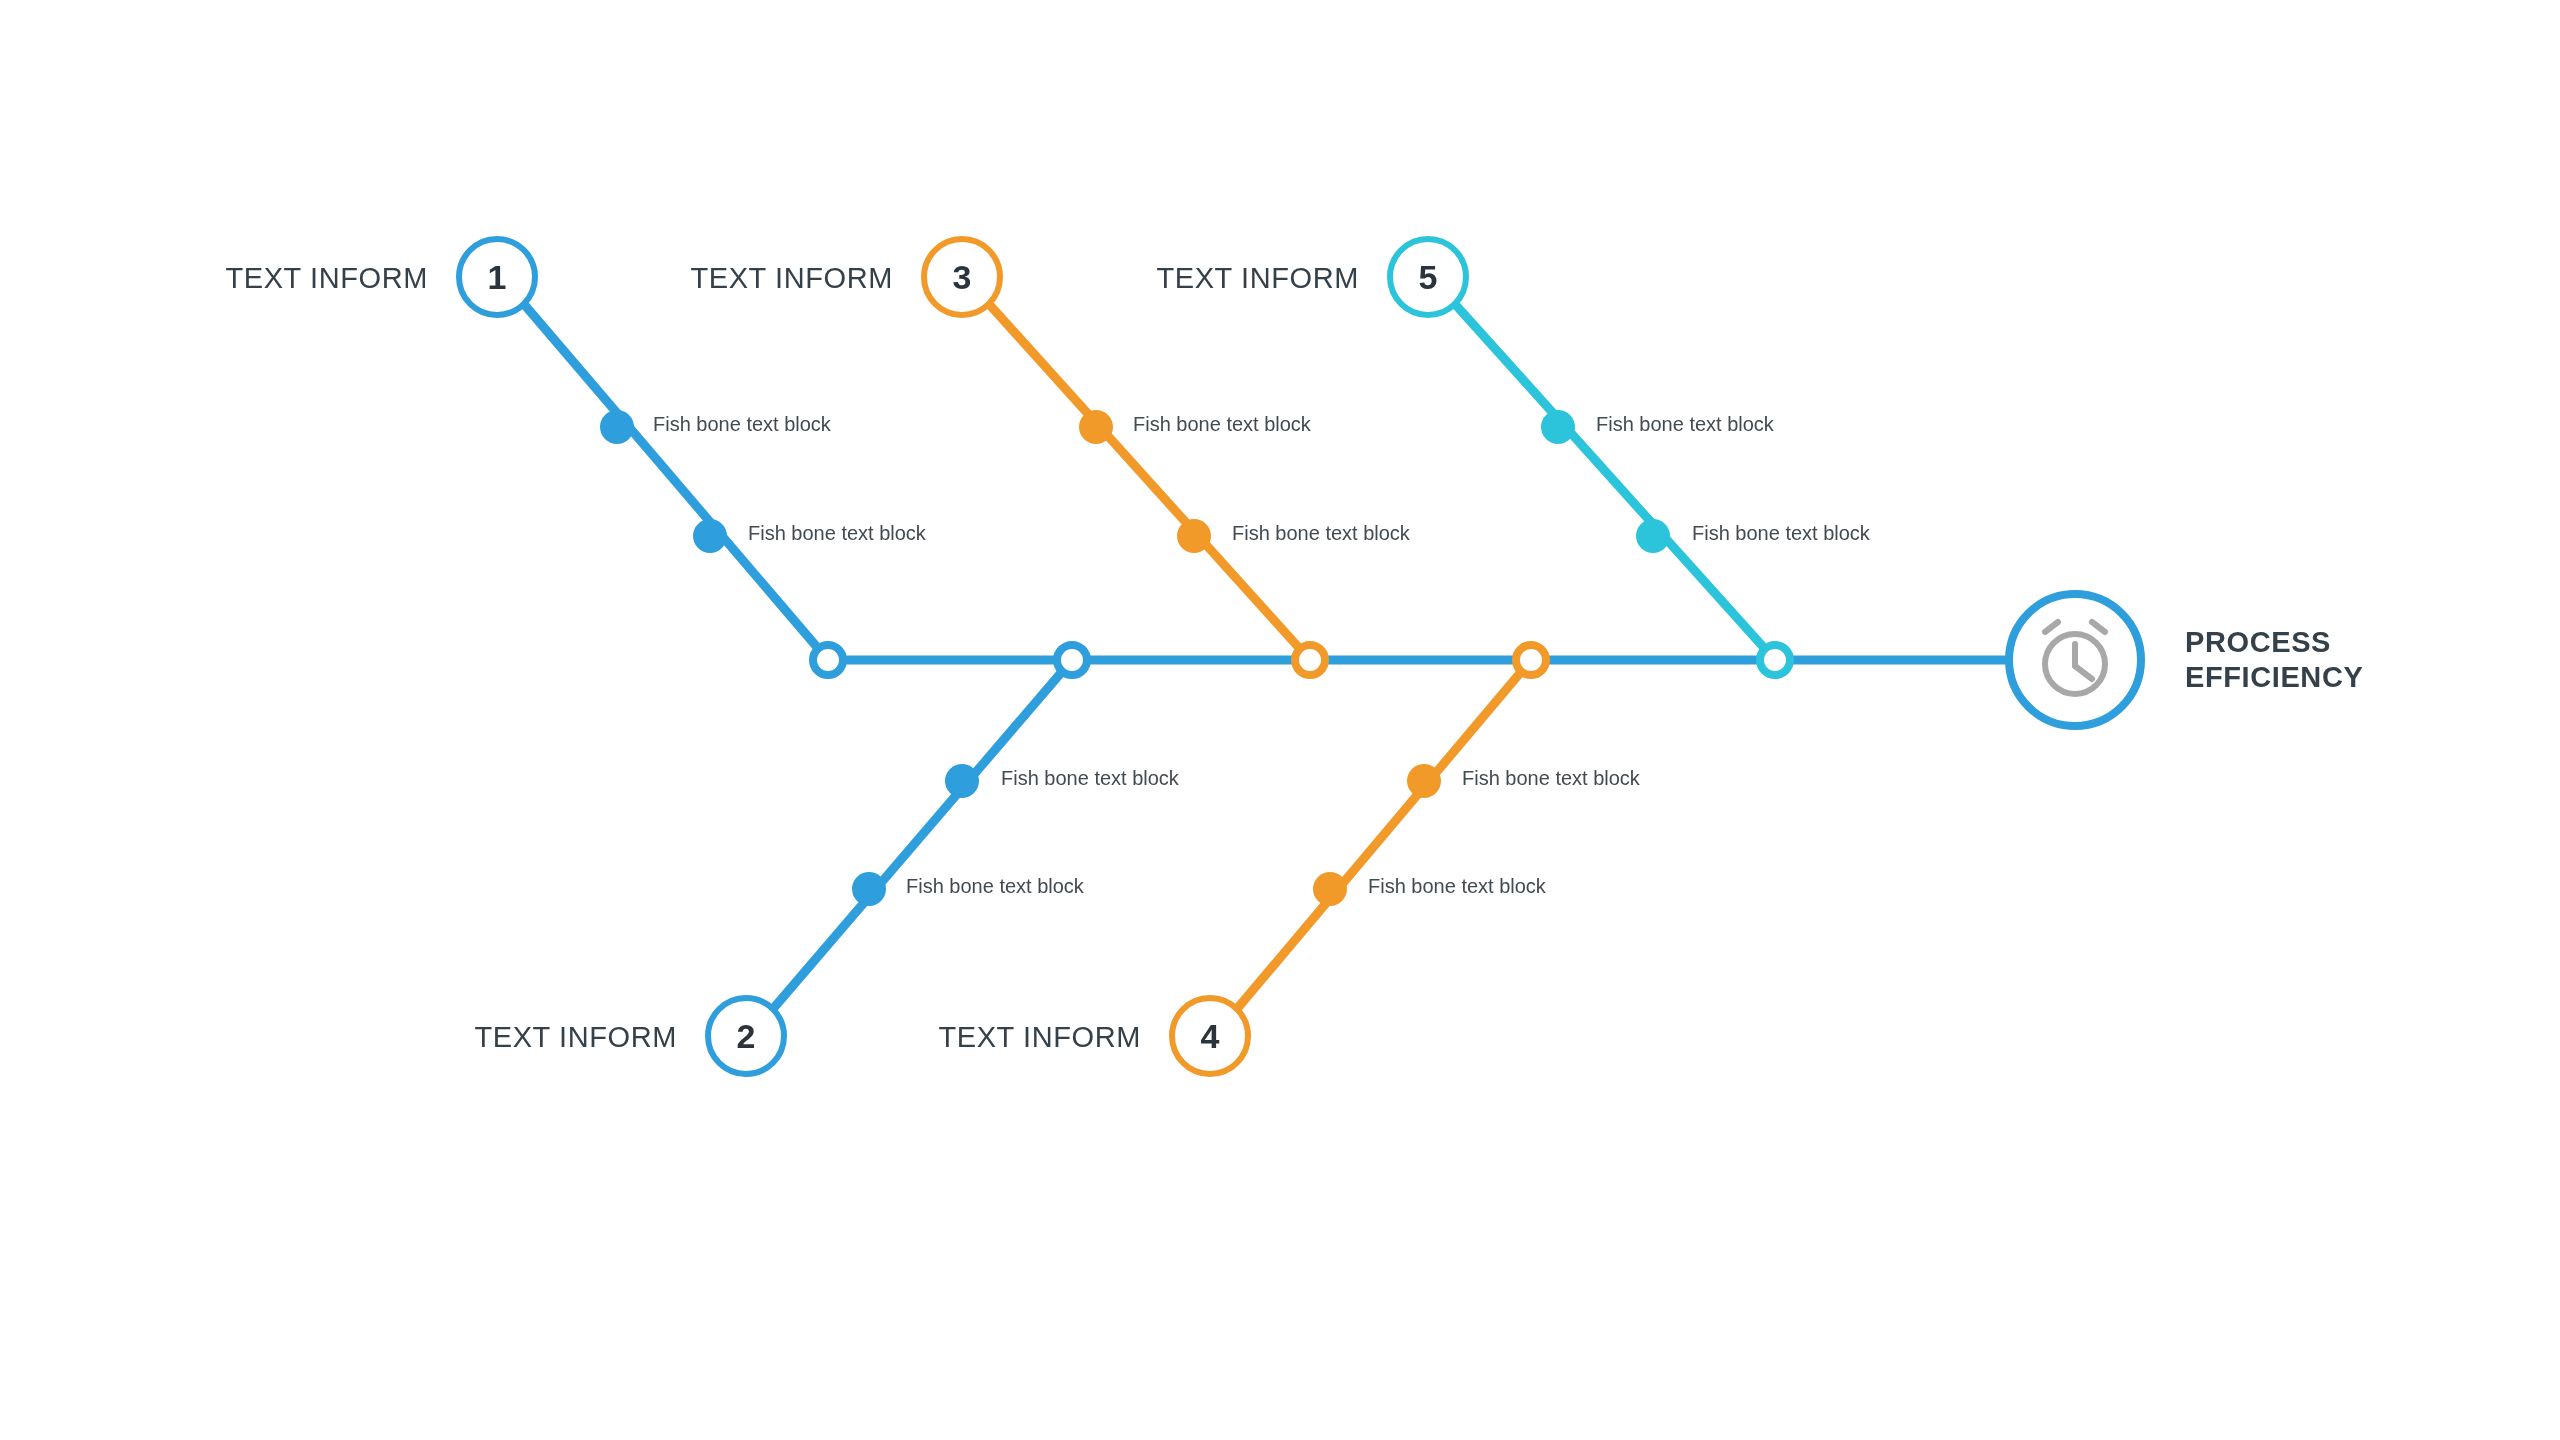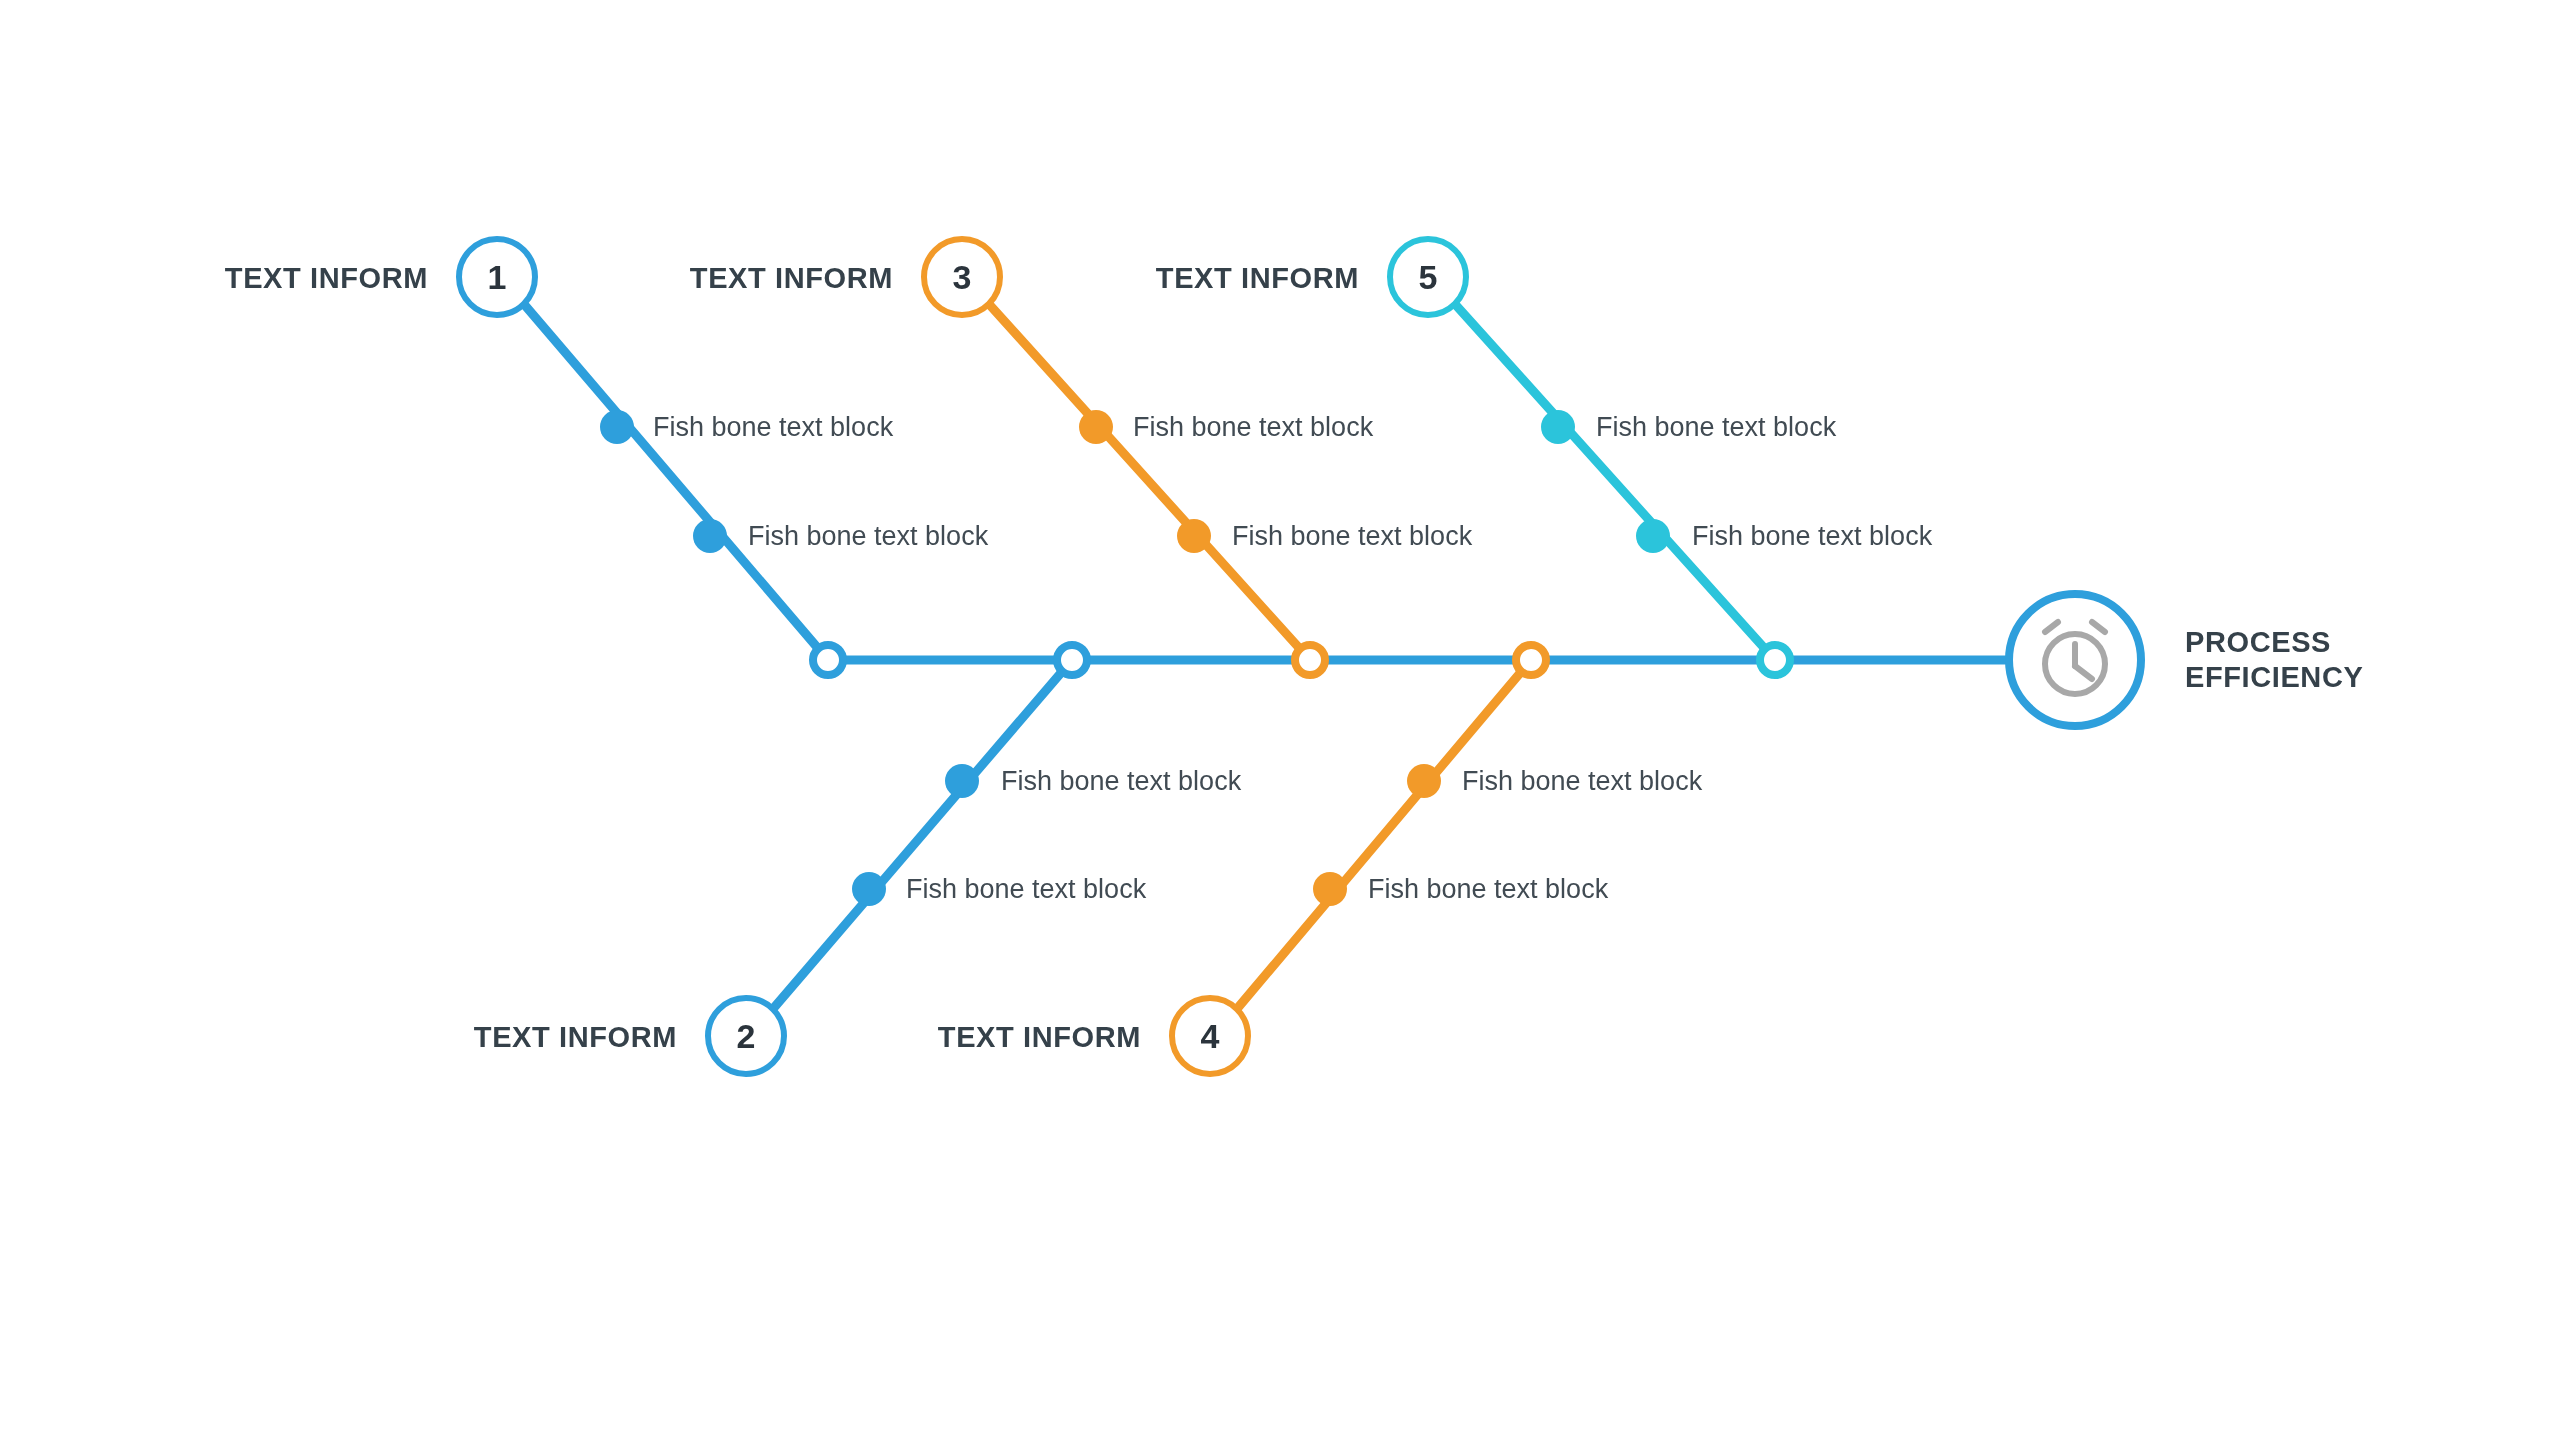--- a/index.html
+++ b/index.html
@@ -24,32 +24,32 @@
     position: absolute;
     top: 0;
     left: 0;
     width: 2560px;
     height: 1440px;
     display: block;
   }
   .cat-title {
     position: absolute;
     font-size: 29px;
-    font-weight: bold;
+    font-weight: normal;
     letter-spacing: 0.6px;
     color: #35414a;
     white-space: nowrap;
     line-height: 1;
   }
   .cat-title.right-align {
     text-align: right;
   }
   .bone-label {
     position: absolute;
-    font-size: 27px;
+    font-size: 20px;
     font-weight: normal;
     color: #414b53;
     white-space: nowrap;
     line-height: 1;
   }
   .head-title {
     position: absolute;
     font-size: 29px;
     font-weight: bold;
     letter-spacing: 0.6px;

